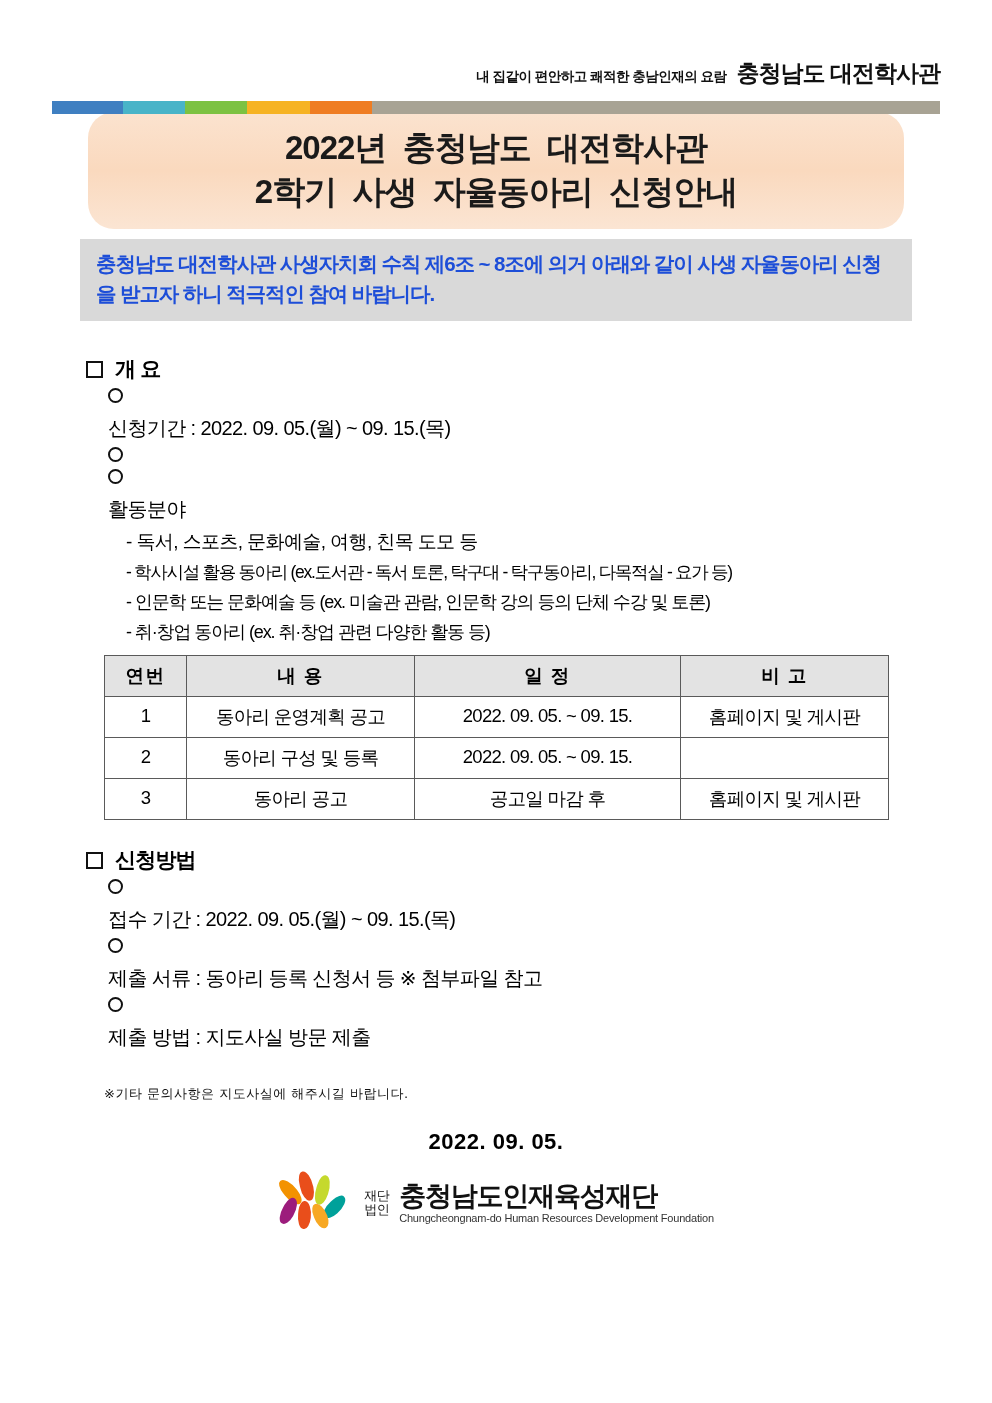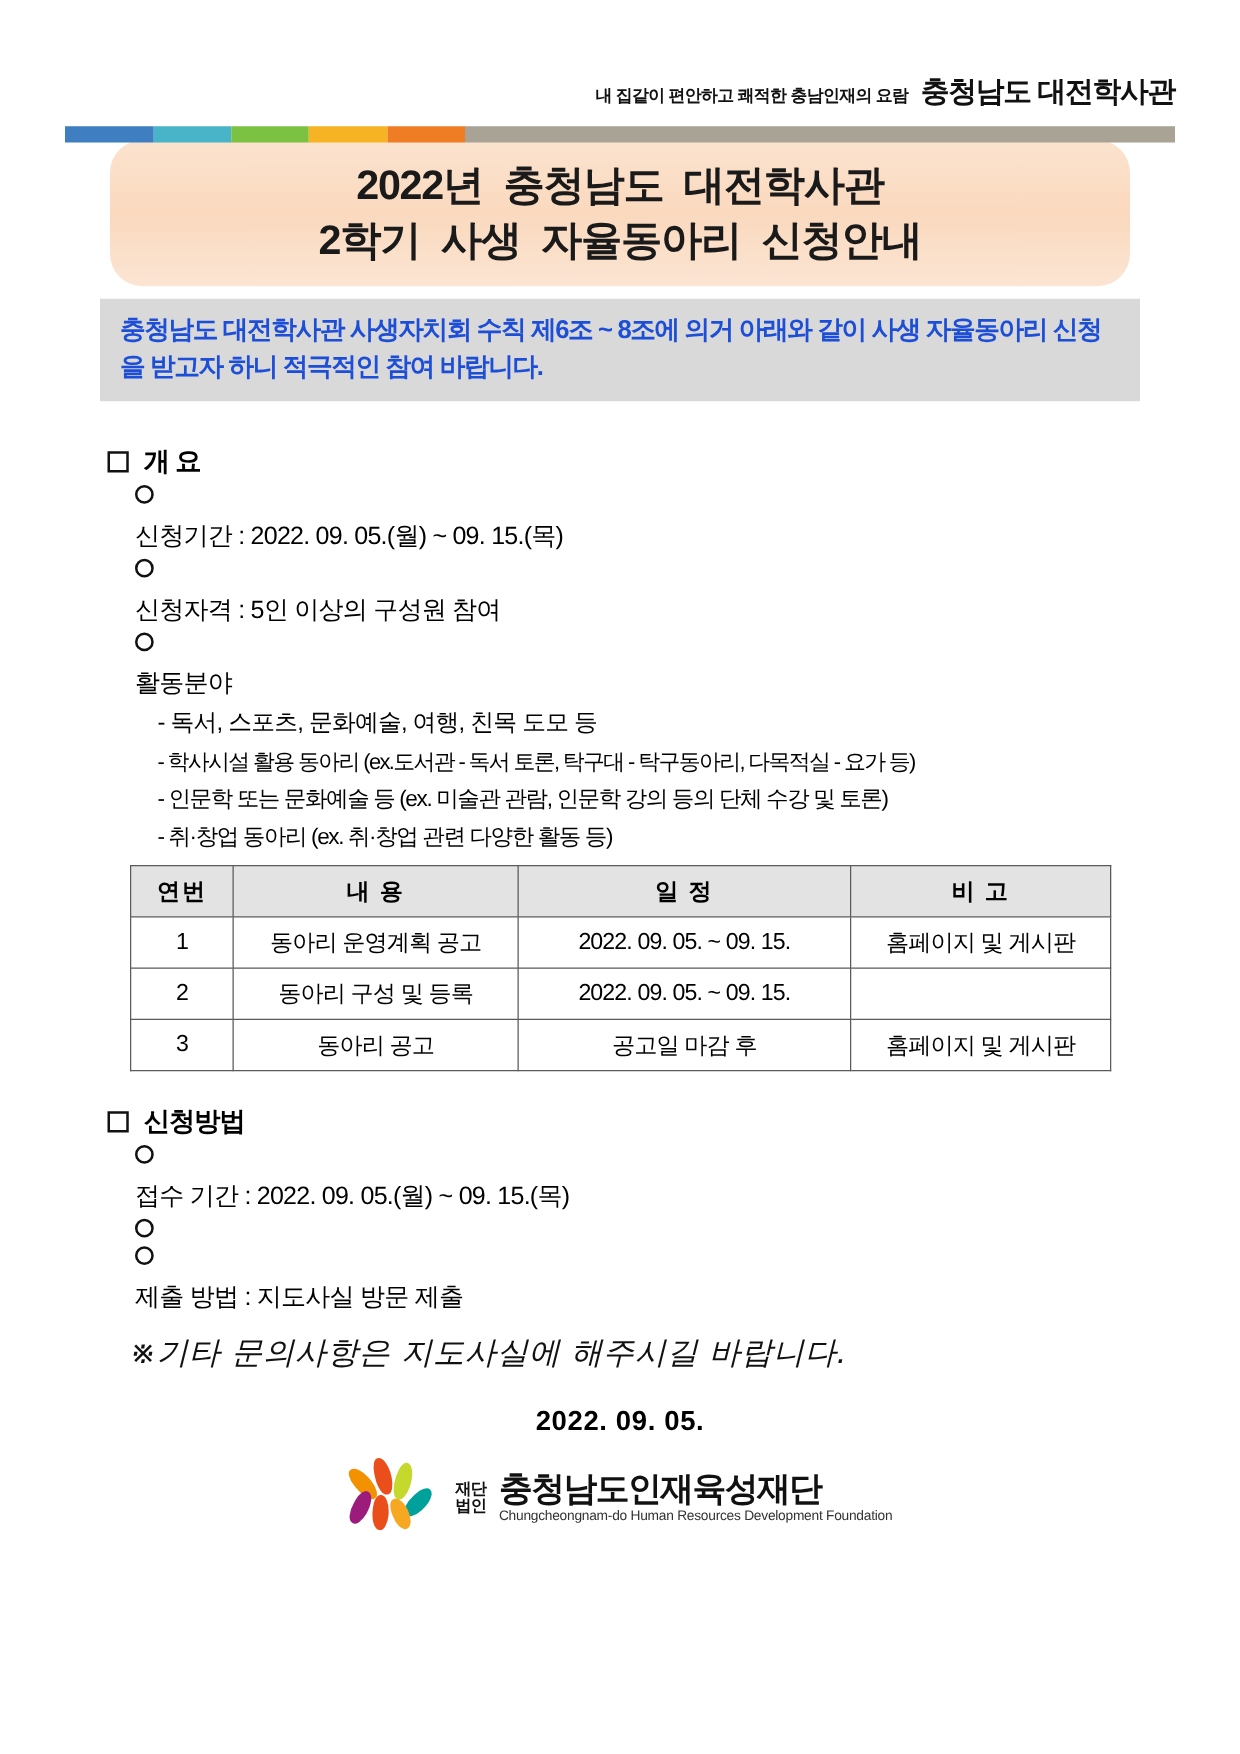--- a/index.html
+++ b/index.html
@@ -167,25 +167,24 @@
     font-weight: bold;
     letter-spacing: 1.5px;
   }
   col.c0 { width: 82px; }
   col.c1 { width: 228px; }
   col.c2 { width: 266px; }
   col.c3 { width: 208px; }
 
   
   .note {
-    margin: 14px 0 0 18px;
-    font-size: 25px;
+    margin: 34px 0 0 18px;
+    font-size: 13px;
     letter-spacing: 0.5px;
     font-family: "DejaVu Sans", sans-serif;
-    font-style: italic;
     color: #111;
   }
   .date-line {
     margin: 26px 0 0 0;
     text-align: center;
     font-size: 22px;
     font-weight: bold;
     letter-spacing: 0.5px;
   }
 
@@ -212,21 +211,21 @@
   .p1 { width: 13px; height: 30px; background: #f39200; left: 6px;  top: 6px;  transform: rotate(-38deg); }
   .p2 { width: 13px; height: 30px; background: #e94e1b; left: 22px; top: 0px;  transform: rotate(-12deg); }
   .p3 { width: 13px; height: 30px; background: #c5d92d; left: 38px; top: 4px;  transform: rotate(18deg); }
   .p4 { width: 13px; height: 28px; background: #00a19a; left: 50px; top: 22px; transform: rotate(48deg); }
   .p5 { width: 13px; height: 28px; background: #9c1c7c; left: 4px;  top: 26px; transform: rotate(30deg); }
   .p6 { width: 13px; height: 28px; background: #e94e1b; left: 20px; top: 30px; transform: rotate(6deg); }
   .p7 { width: 13px; height: 26px; background: #f7a823; left: 36px; top: 32px; transform: rotate(-20deg); }
 
   .logo-prefix {
     font-size: 13px;
-    font-weight: bold;
+    font-weight: normal;
     line-height: 1.05;
     text-align: center;
     color: #111;
     letter-spacing: -0.5px;
   }
   .logo-text-ko {
     font-size: 27px;
     font-weight: bold;
     letter-spacing: -1.2px;
     color: #111;
@@ -274,21 +273,20 @@
     <span class="sec-head-text">개 요</span>
   </div>
 
   <div class="line-item">
     <span class="o-bullet"></span>
     <span class="item-text"><span>신청기간 : </span><span class="blue">2022. 09. 05.(월) ~ 09. 15.(목)</span></span>
   </div>
 
   <div class="line-item">
     <span class="o-bullet"></span>
-    <span class="item-text">신청자격 : 5인 이상의 구성원 참여</span>
   </div>
 
   <div class="line-item">
     <span class="o-bullet"></span>
     <span class="item-text">활동분야</span>
   </div>
 
   <div class="dash-item">-  독서, 스포츠, 문화예술, 여행, 친목 도모 등</div>
   <div class="dash-item smaller">-  학사시설 활용 동아리 (ex.도서관 - 독서 토론, 탁구대 - 탁구동아리, 다목적실 - 요가 등)</div>
   <div class="dash-item small">-  인문학 또는 문화예술 등 (ex. 미술관 관람, 인문학 강의 등의 단체 수강 및 토론)</div>
@@ -337,20 +335,21 @@
     <span class="sec-head-text">신청방법</span>
   </div>
 
   <div class="line-item">
     <span class="o-bullet"></span>
     <span class="item-text"><span>접수 기간 : </span><span class="blue">2022. 09. 05.(월) ~ 09. 15.(목)</span></span>
   </div>
 
   <div class="line-item">
     <span class="o-bullet"></span>
+    <span class="item-text">제출 서류 : 동아리 등록 신청서 등 ※ 첨부파일 참고</span>
   </div>
 
   <div class="line-item">
     <span class="o-bullet"></span>
     <span class="item-text"><span>제출 방법 : </span><span class="blue">지도사실 방문 제출</span></span>
   </div>
 
   <div class="note">※기타 문의사항은 지도사실에 해주시길 바랍니다.</div>
 
   <div class="date-line">2022. 09. 05.</div>

